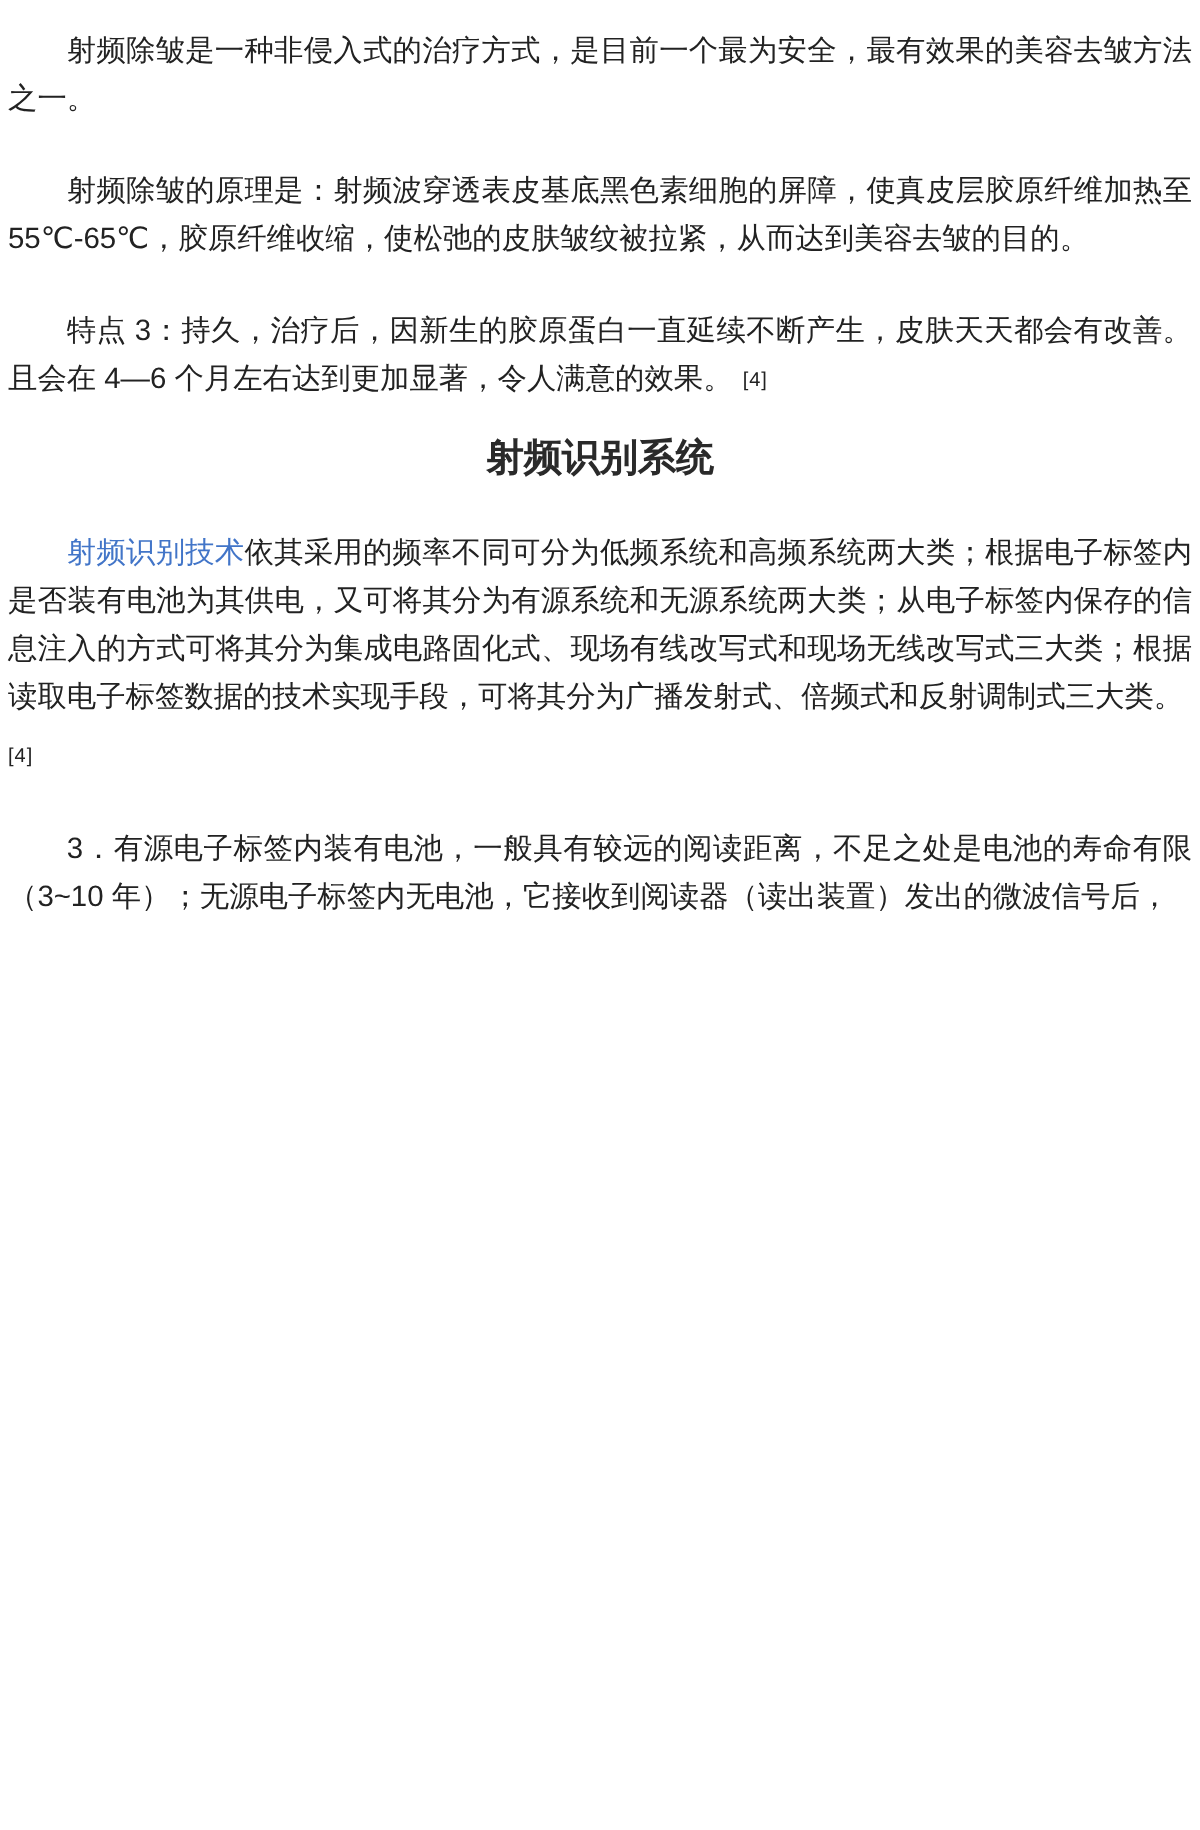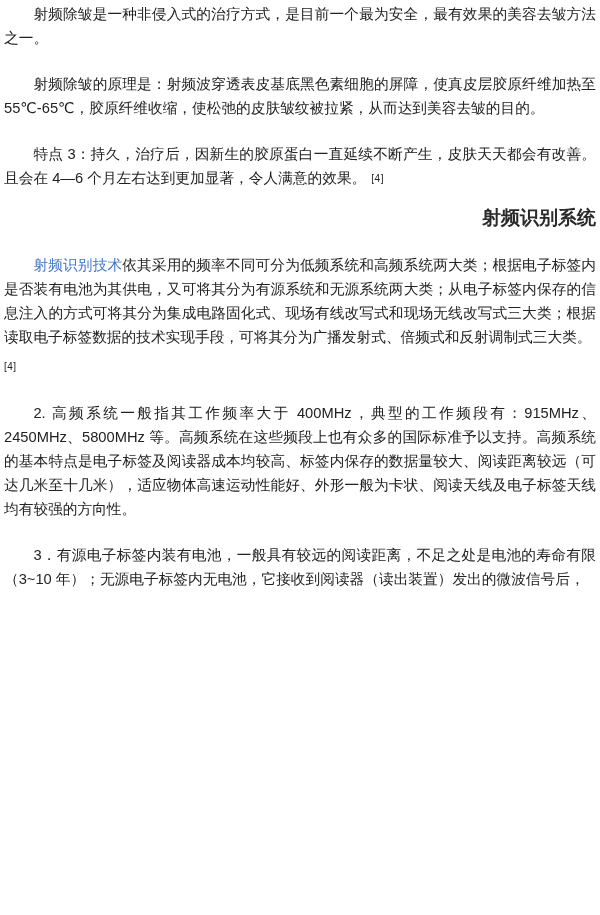--- a/index.html
+++ b/index.html
@@ -18,21 +18,21 @@
     padding: 2px 4px 0 4px;
     font-size: 14.7px;
     line-height: 24px;
     text-align: justify;
   }
   .doc p {
     margin: 22px 0 0 0;
     text-indent: 2em;
   }
   .doc p.first {
-    margin-top: 0;
+    margin-top: 12px;
   }
   .ref {
     font-size: 10px;
     letter-spacing: 0.5px;
     vertical-align: 1px;
     margin-left: 5px;
     color: #222222;
   }
   .ref-line {
     margin-top: 6px;
@@ -40,21 +40,21 @@
     letter-spacing: 0.5px;
     text-align: left;
     line-height: 24px;
   }
   h2.section-heading {
     margin: 14px 0 0 0;
     font-size: 19px;
     line-height: 26px;
     font-weight: bold;
     color: #2a2a2a;
-    text-align: right;
+    text-align: center;
   }
   .rfid-para {
     margin-top: 22px;
     text-indent: 2em;
   }
   a.term-link {
     color: #4275c8;
     text-decoration: none;
     cursor: pointer;
   }
@@ -73,17 +73,16 @@
 
   <p><span>特点 3：持久，治疗后，因新生的胶原蛋白一直延续不断产生，皮肤天天都会有改善。且会在 4—6 个月左右达到更加显著，令人满意的效果。</span><span class="ref">[4]</span></p>
 
   <h2 class="section-heading">射频识别系统</h2>
 
   <p class="rfid-para"><a class="term-link">射频识别技术</a><span>依其采用的频率不同可分为低频系统和高频系统两大类；根据电子标签内是否装有电池为其供电，又可将其分为有源系统和无源系统两大类；从电子标签内保存的信息注入的方式可将其分为集成电路固化式、现场有线改写式和现场无线改写式三大类；根据读取电子标签数据的技术实现手段，可将其分为广播发射式、倍频式和反射调制式三大类。</span></p>
 
   <div class="ref-line">[4]</div>
 
 
-  <p>2. 高频系统一般指其工作频率大于 400MHz，典型的工作频段有：915MHz、2450MHz、5800MHz 等。高频系统在这些频段上也有众多的国际标准予以支持。高频系统的基本特点是电子标签及阅读器成本均较高、标签内保存的数据量较大、阅读距离较远（可达几米至十几米），适应物体高速运动性能好、外形一般为卡状、阅读天线及电子标签天线均有较强的方向性。</p>
 
   <p>3．有源电子标签内装有电池，一般具有较远的阅读距离，不足之处是电池的寿命有限（3~10 年）；无源电子标签内无电池，它接收到阅读器（读出装置）发出的微波信号后，</p>
 
 </div>
 
 </body></html>

